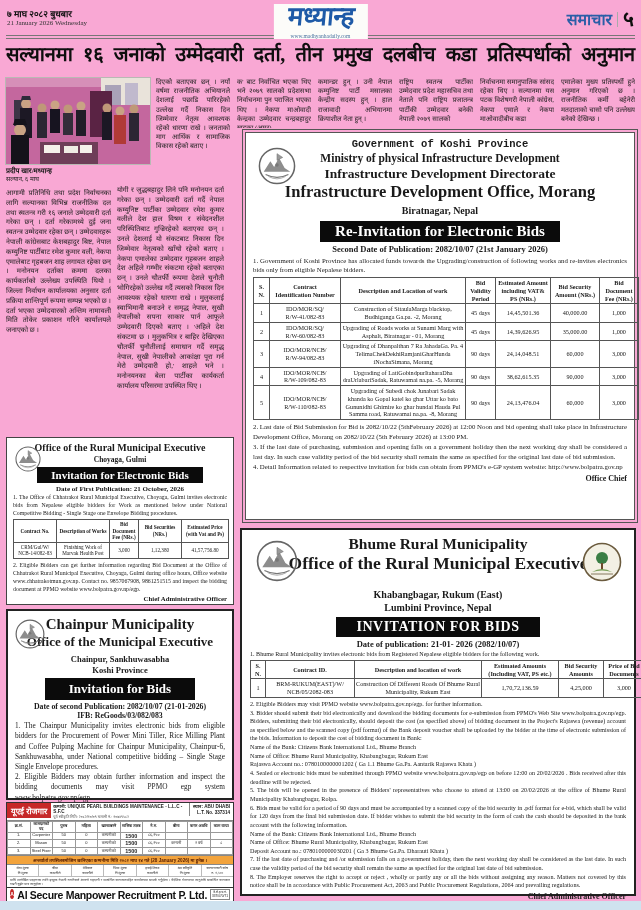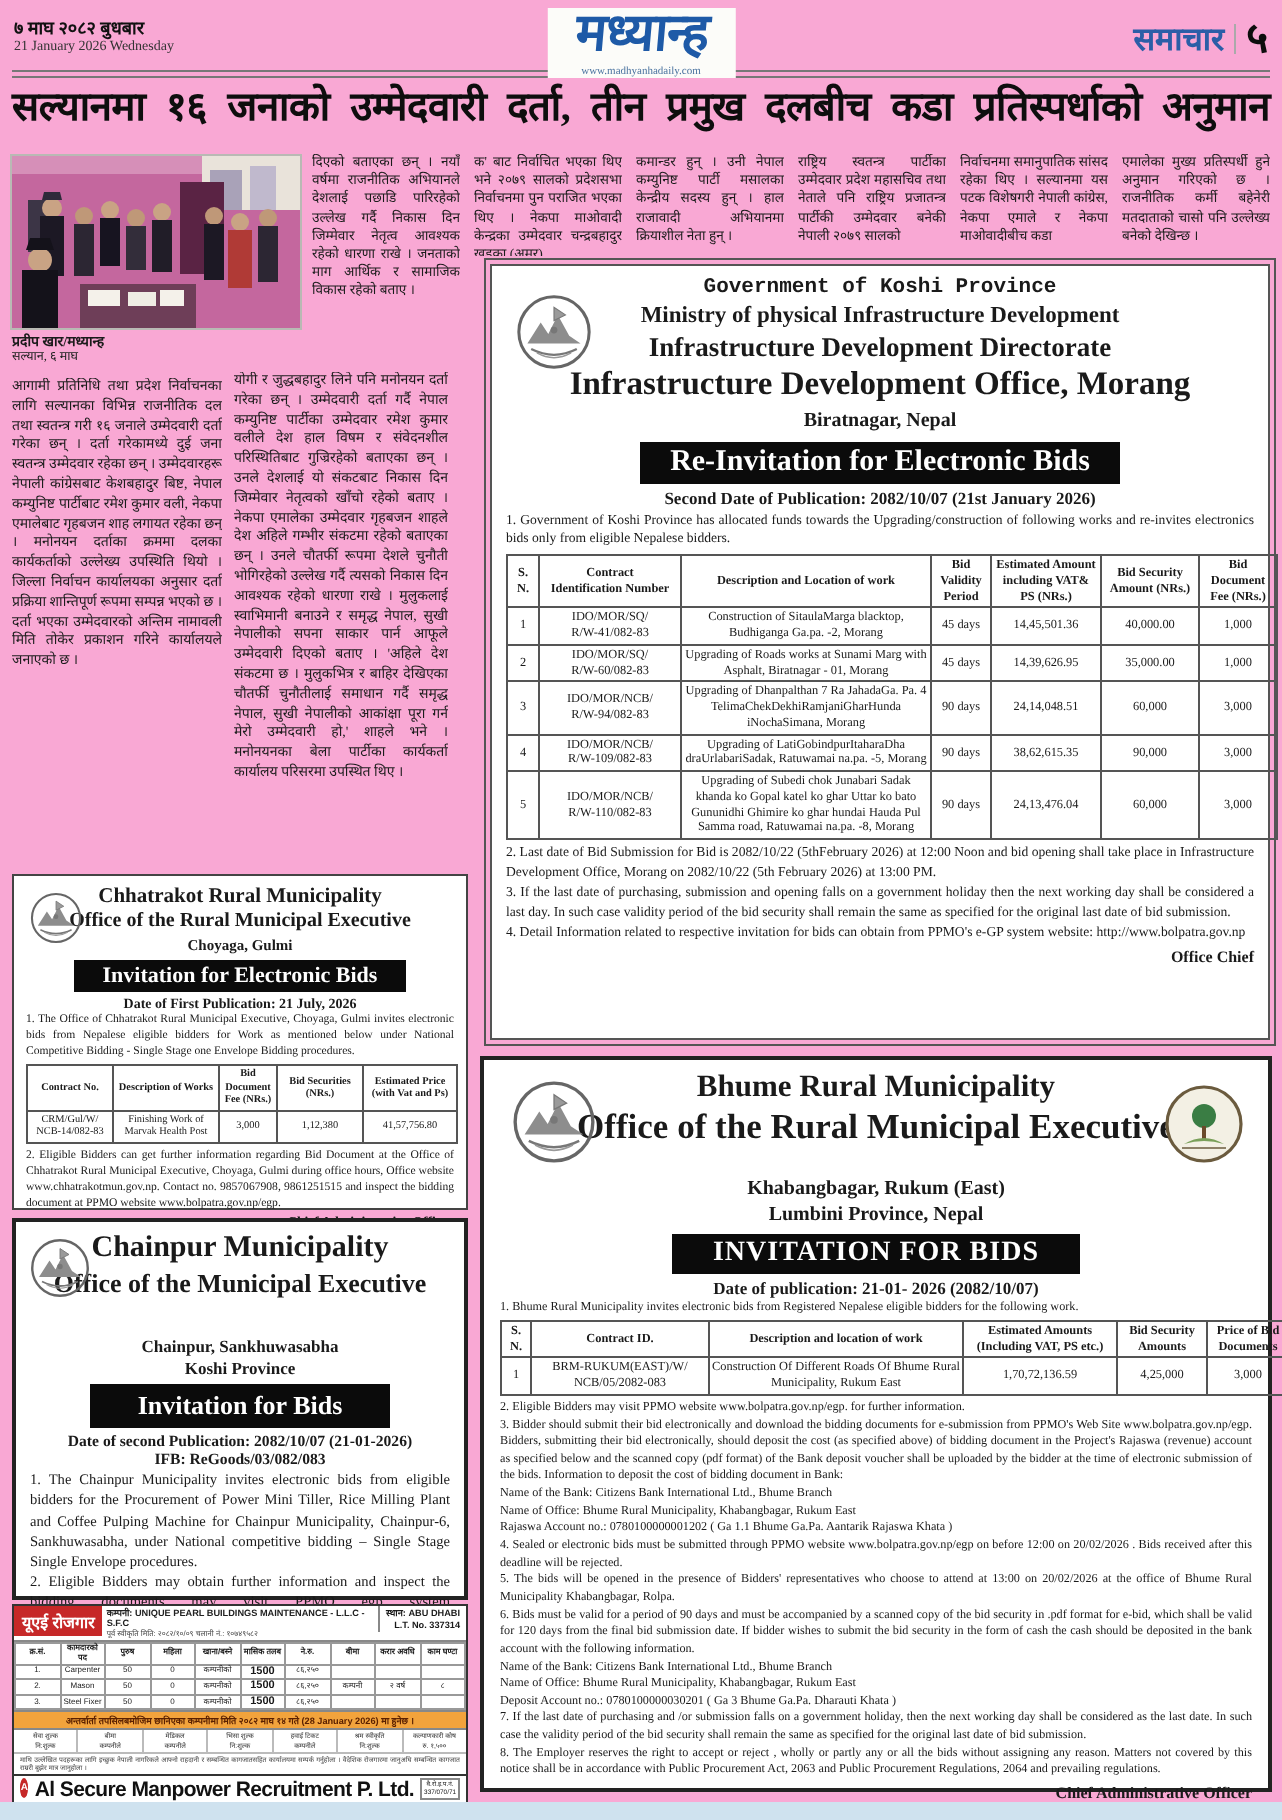--- a/index.html
+++ b/index.html
@@ -68,21 +68,21 @@
   .t-chh{margin:2px 0;font-size:5.2px;}
   .t-chh th:nth-child(1){width:40px}.t-chh th:nth-child(2){width:50px}
   .t-chh th:nth-child(3){width:26px}.t-chh th:nth-child(4){width:40px}
   .t-chh th:nth-child(5){width:44px}
   .chhatrakot .signoff{font-size:6.8px;margin-top:2px;}
   
   .chainpur{left:6px;top:609px;width:228px;height:191px;border:2px solid #222;padding:4px 7px;box-sizing:border-box;}
   .chainpur .emblem{position:absolute;left:7px;top:8px;}
   .c2-t1{font-size:15px;}
   .c2-t2{font-size:13px;}
-  .c2-t3{font-size:8.5px;margin-top:18px;}
+  .c2-t3{font-size:8.5px;margin-top:4px;}
   .c2-t4{font-size:8.5px;}
   .chainpur .banner{font-size:13px;width:68%;padding:3px 4px;}
   .chainpur .pubdate{font-size:7.8px;}
   .chainpur .ifb{text-align:center;font-weight:bold;font-size:7.8px;margin-bottom:1px;}
   .chainpur .ntext{font-size:7.3px;line-height:1.4;}
   
   .bhume{left:240px;top:528px;width:396px;height:368px;border:2px solid #222;padding:4px 8px;box-sizing:border-box;}
   .bhume .emblem{position:absolute;left:14px;top:10px;}
   .bhume .mlogo{position:absolute;right:12px;top:12px;}
   .b-t1{font-size:15.5px;}
@@ -306,25 +306,24 @@
         <div class="ntext">3. If the last date of purchasing, submission and opening falls on a government holiday then the next working day shall be considered a last day. In such case validity period of the bid security shall remain the same as specified for the original last date of bid submission.</div>
         <div class="ntext">4. Detail Information related to respective invitation for bids can obtain from PPMO's e-GP system website: http://www.bolpatra.gov.np</div>
       </div>
     <div class="signoff">Office Chief</div>
   </div>
 
   <div class="notice chhatrakot">
     <svg class="emblem" width="26" height="26">
         <use href="#emblem"></use>
       </svg>
-    <div class="n-title c1-t1">Chhatrakot Rural Municipality</div>
     <div class="n-title c1-t2">Office of the Rural Municipal Executive</div>
     <div class="n-title c1-t3">Choyaga, Gulmi</div>
     <div class="banner">Invitation for Electronic Bids</div>
-    <div class="pubdate">Date of First Publication: 21 July, 2026</div>
+    <div class="pubdate">Date of First Publication: 21 October, 2026</div>
     <div class="ntext">1. The Office of Chhatrakot Rural Municipal Executive, Choyaga, Gulmi invites electronic bids from Nepalese eligible bidders for Work as mentioned below under National Competitive Bidding - Single Stage one Envelope Bidding procedures.</div>
     <table class="t-chh">
       <thead>
           <tr>
             <th>Contract No.</th>
             <th>Description of Works</th>
             <th>Bid Document
 Fee (NRs.)</th>
             <th>Bid Securities (NRs.)</th>
             <th>Estimated Price

